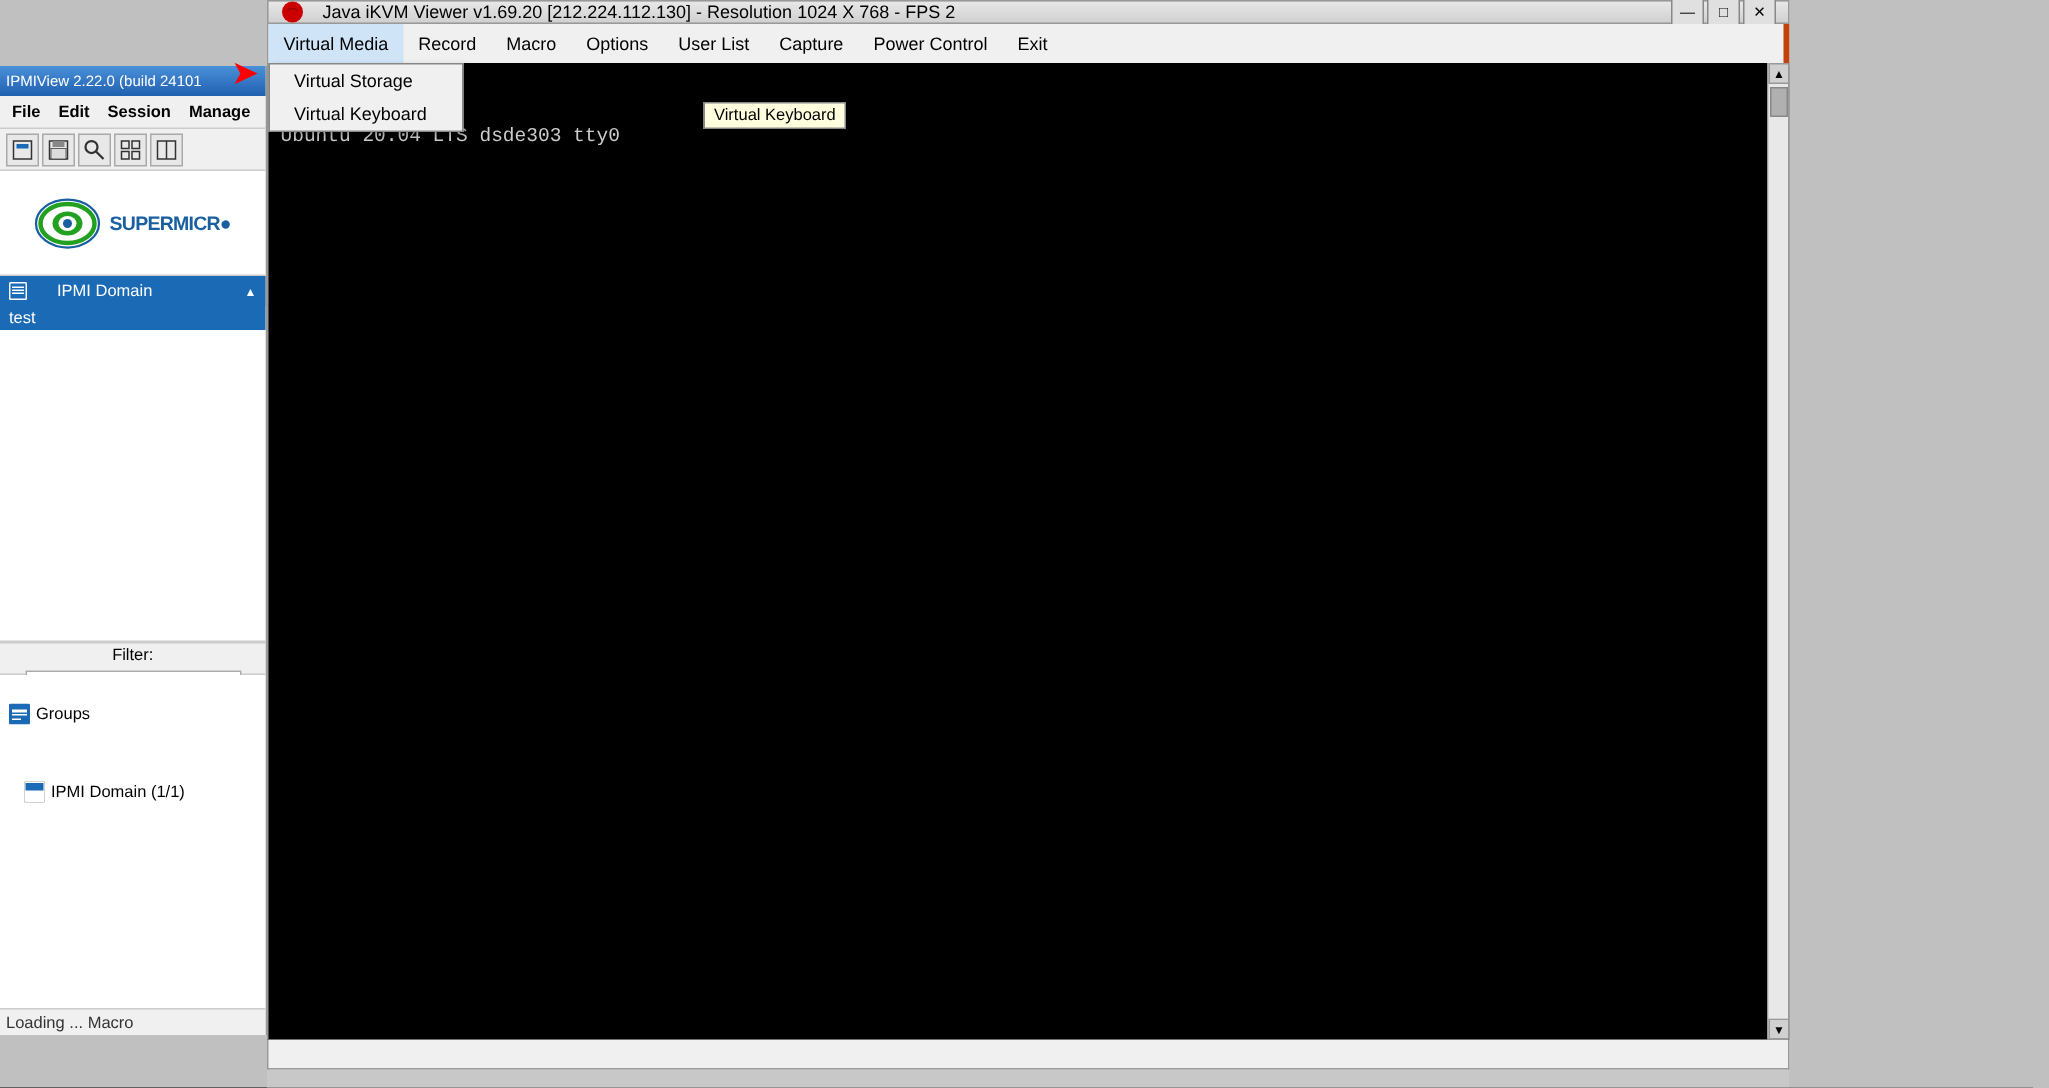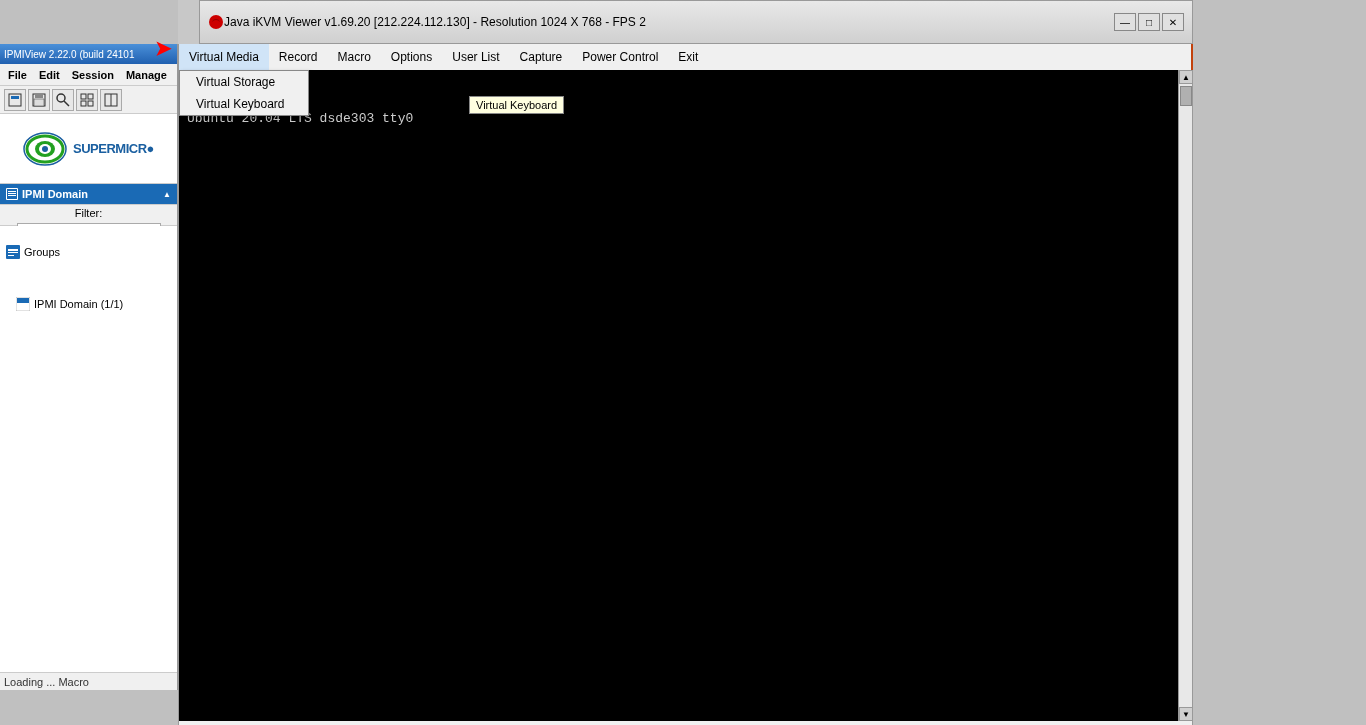--- a/index.html
+++ b/index.html
@@ -175,29 +175,28 @@
       left: 178px;
       top: 0;
       width: 1015px;
       height: 725px;
       background: #c8c8c8;
     }
 
     #kvm-titlebar {
       background: linear-gradient(to bottom, #e8e8e8, #d0d0d0);
       border: 1px solid #999;
-      height: 44px;
+      height: 16px;
       display: flex;
       align-items: center;
       padding: 0 8px;
       font-size: 12px;
       font-weight: normal;
-      gap: 0;
+      gap: 12px;
       position: relative;
-      margin-left: 21px;
     }
 
     #kvm-window-controls {
       display: flex;
       gap: 2px;
     }
 
     .win-btn {
       width: 22px;
       height: 18px;
@@ -209,21 +208,21 @@
       font-size: 10px;
       cursor: pointer;
     }
     .win-btn.close-btn {
       background: #e0e0e0;
     }
 
     #kvm-menubar {
       background: #f0f0f0;
       border-left: 1px solid #999;
-      border-right: 2px solid #c2410c;
+      border-right: 4px solid #c2410c;
       height: 26px;
       display: flex;
       align-items: flex-end;
       position: relative;
     }
 
     .kvm-menu-item {
       padding: 3px 10px;
       font-size: 12px;
       cursor: pointer;
@@ -414,33 +413,38 @@
         <ellipse cx="22" cy="17" rx="18" ry="13" fill="none" stroke="#22a020" stroke-width="3"></ellipse>
         <ellipse cx="22" cy="17" rx="10" ry="8" fill="#22a020"></ellipse>
         <ellipse cx="22" cy="17" rx="6" ry="5" fill="white"></ellipse>
         <ellipse cx="22" cy="17" rx="3" ry="3" fill="#1a5fa0"></ellipse>
       </svg>
       <span class="logo-text">SUPERMICR●</span>
     </div>
   </div>
 
   <div id="domain-section">
-    <div style="display:flex;align-items:center;gap:4px;font-weight:bold;">
+    <div style="display:flex;align-items:center;gap:20px;">
       <svg width="12" height="12" viewBox="0 0 12 12">
         <rect x="0" y="0" width="12" height="12" fill="white" rx="1"></rect>
         <rect x="1" y="1" width="10" height="10" fill="#1a6ab5"></rect>
         <rect x="2" y="3" width="8" height="1" fill="white"></rect>
         <rect x="2" y="5" width="8" height="1" fill="white"></rect>
         <rect x="2" y="7" width="8" height="1" fill="white"></rect>
       </svg>
       <span>IPMI Domain</span>
     </div>
     <span style="font-size:8px;">▲</span>
   </div>
 
+  <div id="domain-list">
+    <div class="domain-item selected">
+      <span>test</span>
+    </div>
+  </div>
 
   <div id="filter-section">
     <span>Filter:</span>
     <input type="text" style="flex: 1 1 0%; font-size: 11px; height: 16px; border: 1px solid rgb(170, 170, 170);">
   </div>
 
   <div id="groups-section">
     <div class="group-item">
       <svg width="14" height="14" viewBox="0 0 14 14">
         <rect x="0" y="0" width="14" height="14" fill="#1a6ab5" rx="1"></rect>

